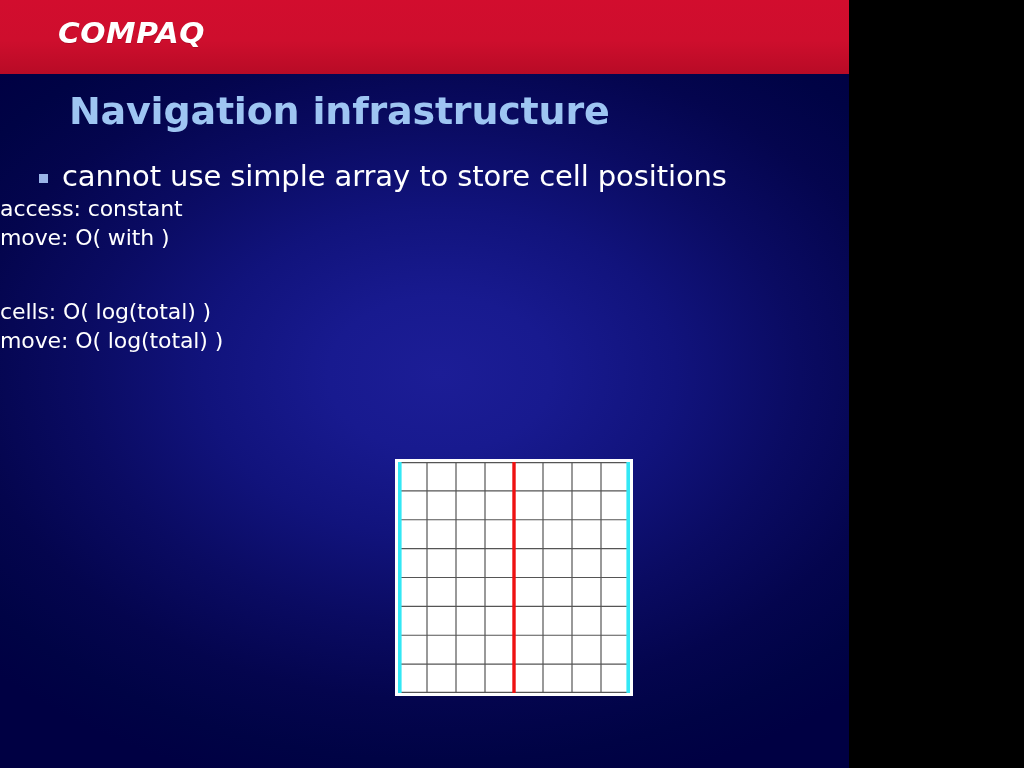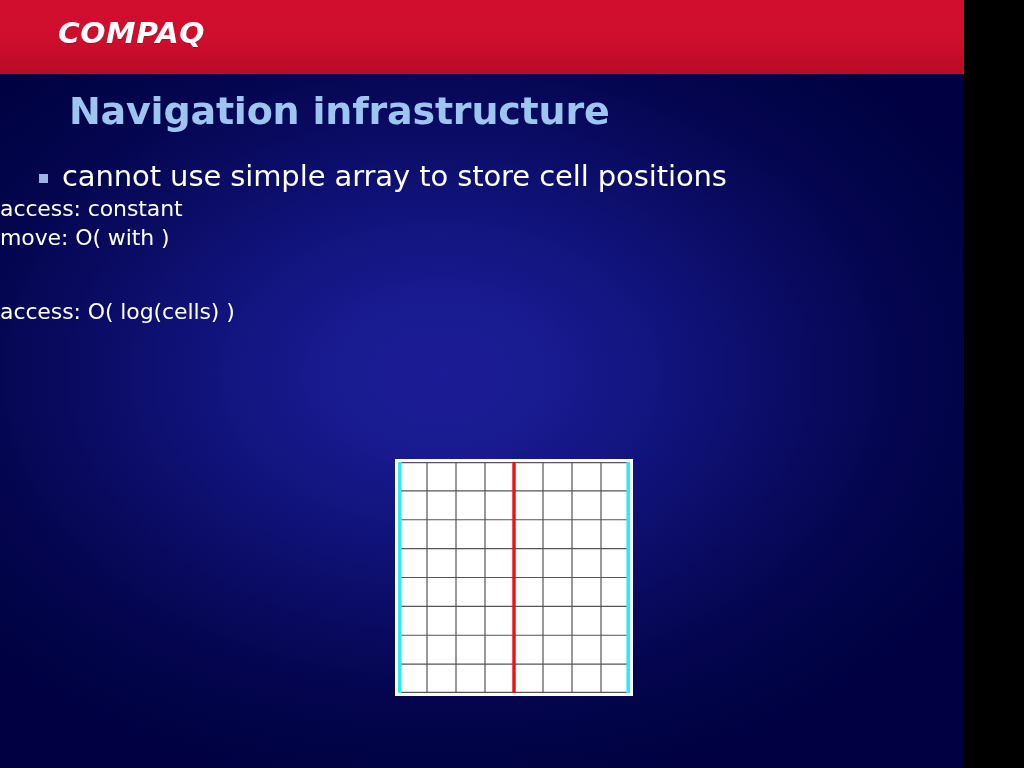--- a/index.html
+++ b/index.html
@@ -3,21 +3,21 @@
 <meta charset="utf-8">
 <title>Navigation infrastructure</title>
 <style>
   html, body {
     margin: 0;
     padding: 0;
     background: #000000;
   }
   #slide {
     position: relative;
-    width: 964px;
+    width: 849px;
     height: 768px;
     overflow: hidden;
     font-family: "DejaVu Sans", "Liberation Sans", sans-serif;
     background-color: #000043;
   }
   
   #slide-bg {
     position: absolute;
     left: 0;
     top: 74px;
@@ -160,21 +160,22 @@
         <span class="bullet-marker"></span>
         <span class="bullet-text">cannot use simple array to store cell positions</span>
       </div>
       <div class="sub-line">access: constant</div>
       <div class="sub-line">move: O( with )</div>
     </div>
 
     <div class="block-gap"></div>
 
     <div class="bullet-block">
-      <div class="sub-line">access: O( log(cells) )</div>
+      <div class="sub-line">cells: O( log(total) )</div>
+      <div class="sub-line">move: O( log(total) )</div>
     </div>
 
   </div>
 
   <div id="grid-figure">
     <div id="grid-inner">
       <svg class="grid-lines" id="grid-svg" viewBox="0 0 232 231" preserveAspectRatio="none">
           <rect x="0" y="0" width="232" height="231" fill="#FFFFFF"></rect>
           <line x1="0" y1="0.6" x2="232" y2="0.6" stroke="#555555" stroke-width="1.2"></line>
           <line x1="0" y1="28.875" x2="232" y2="28.875" stroke="#555555" stroke-width="1.2"></line>

